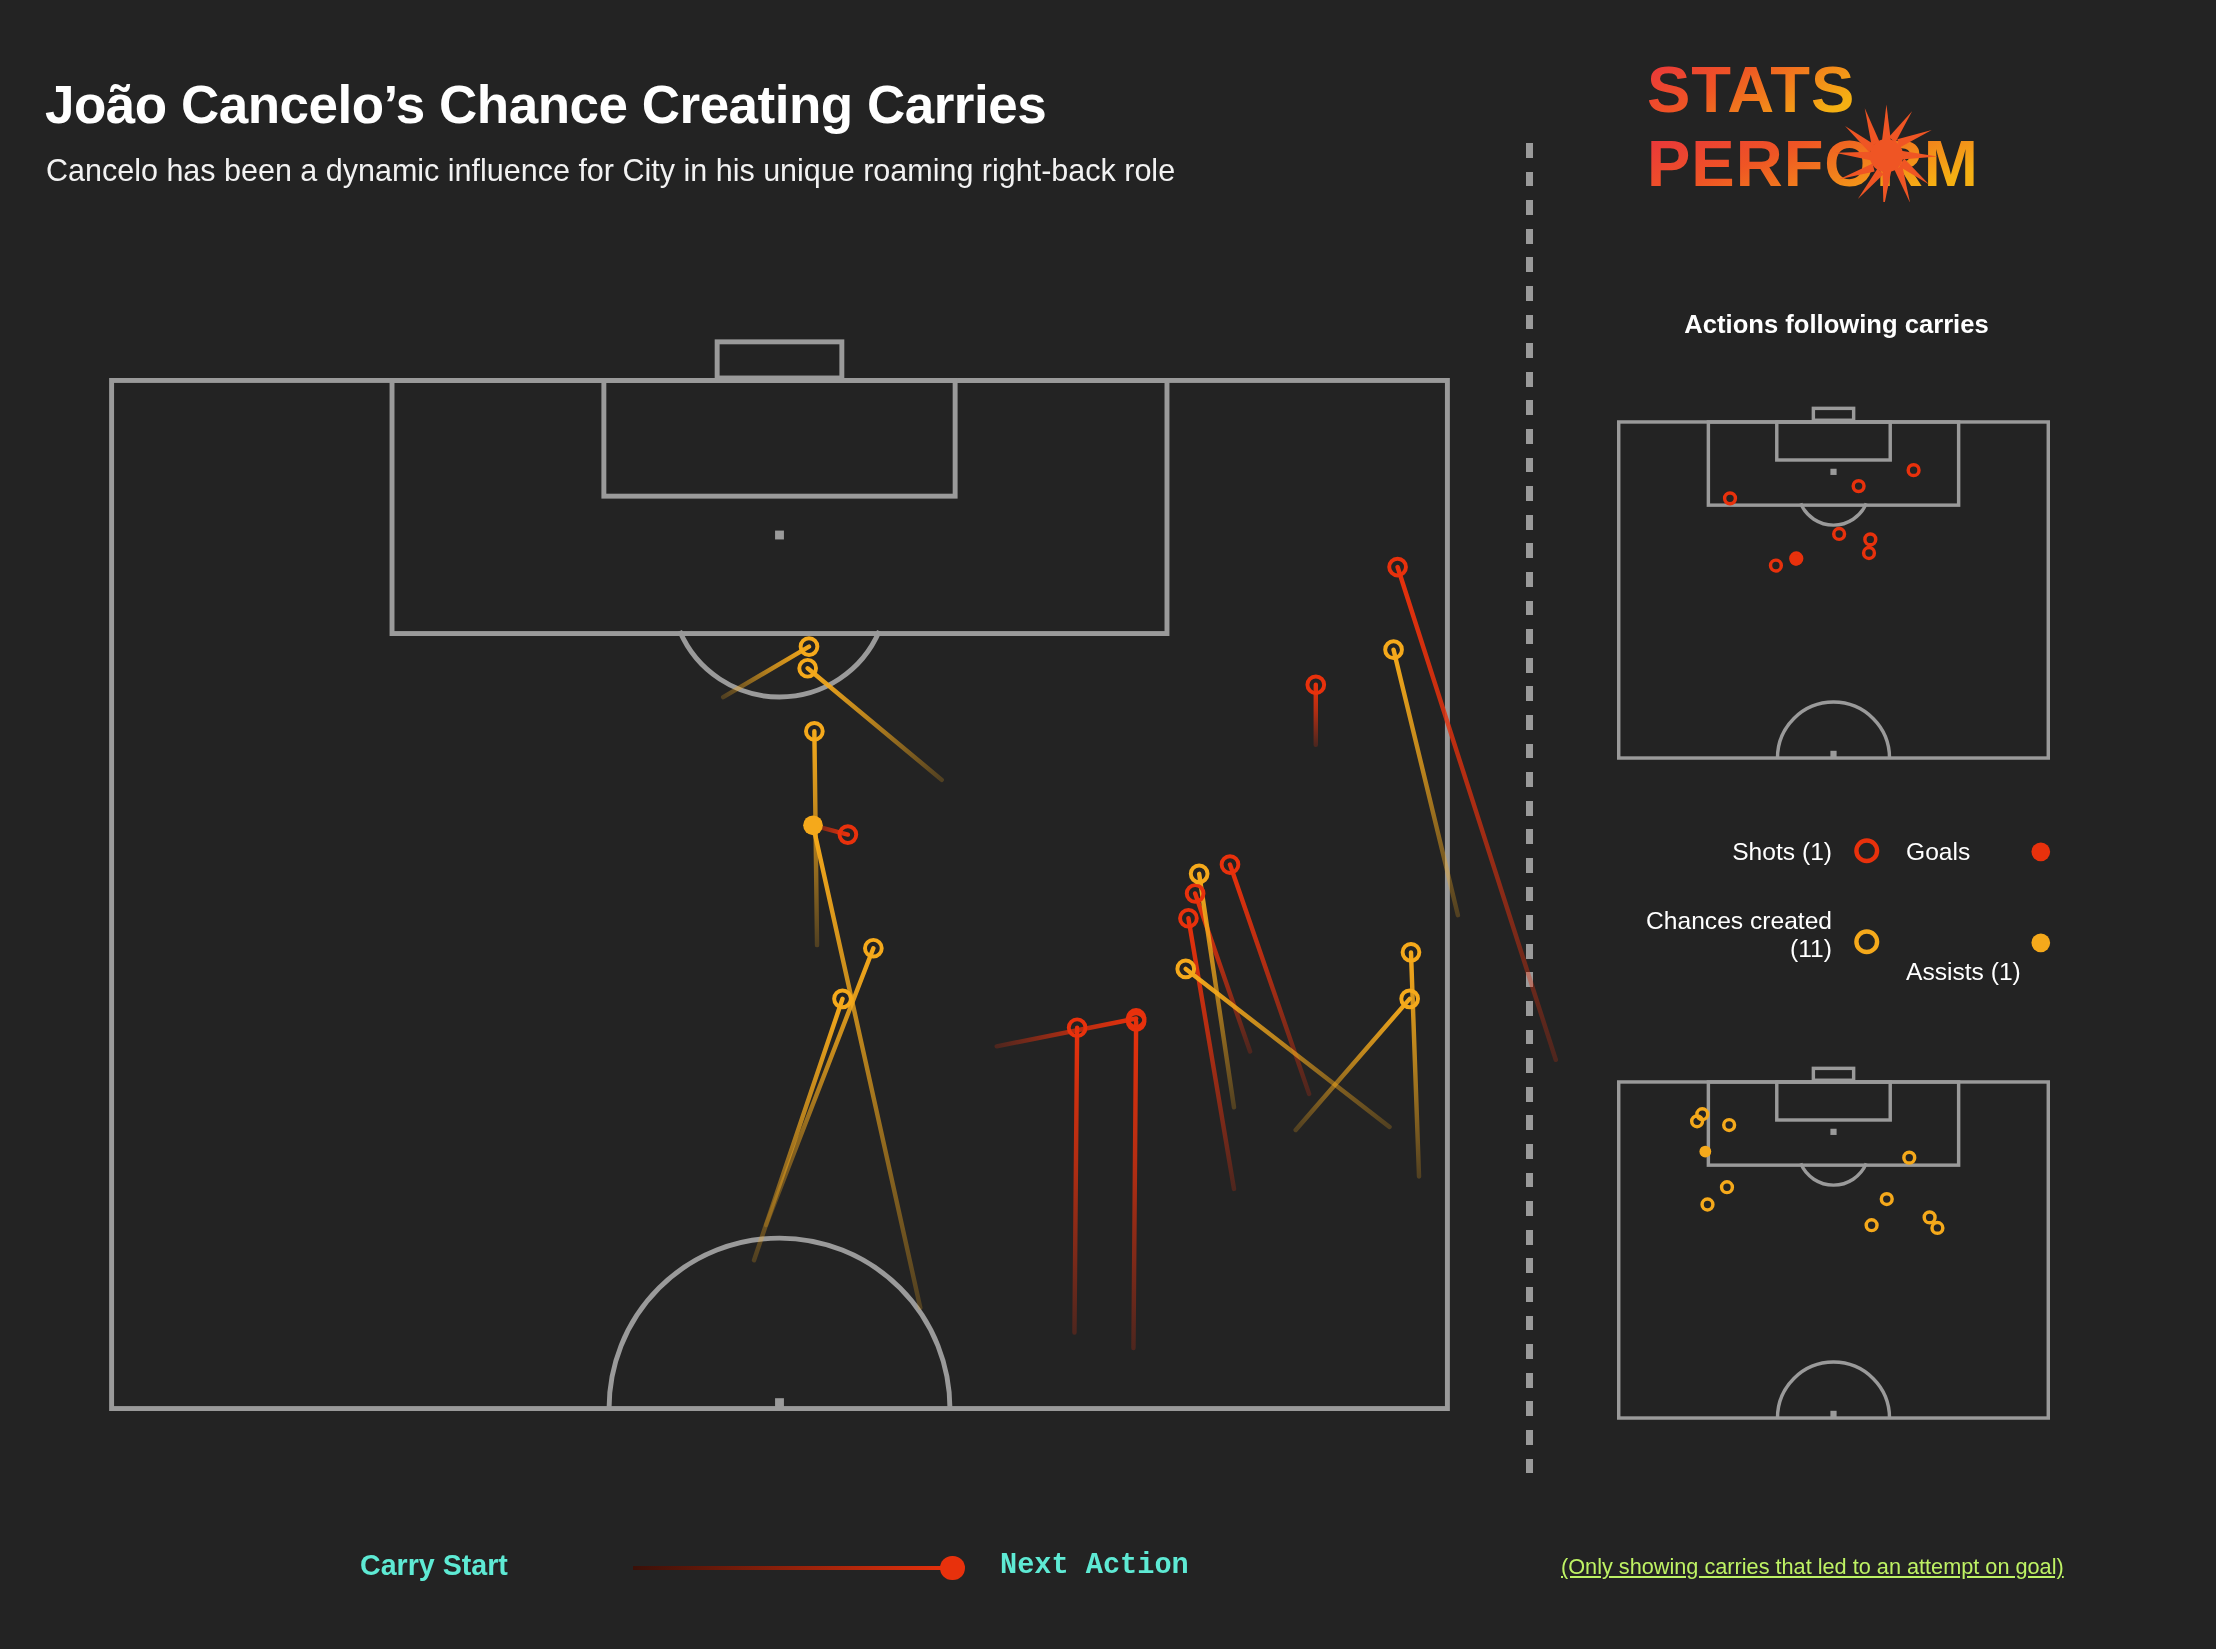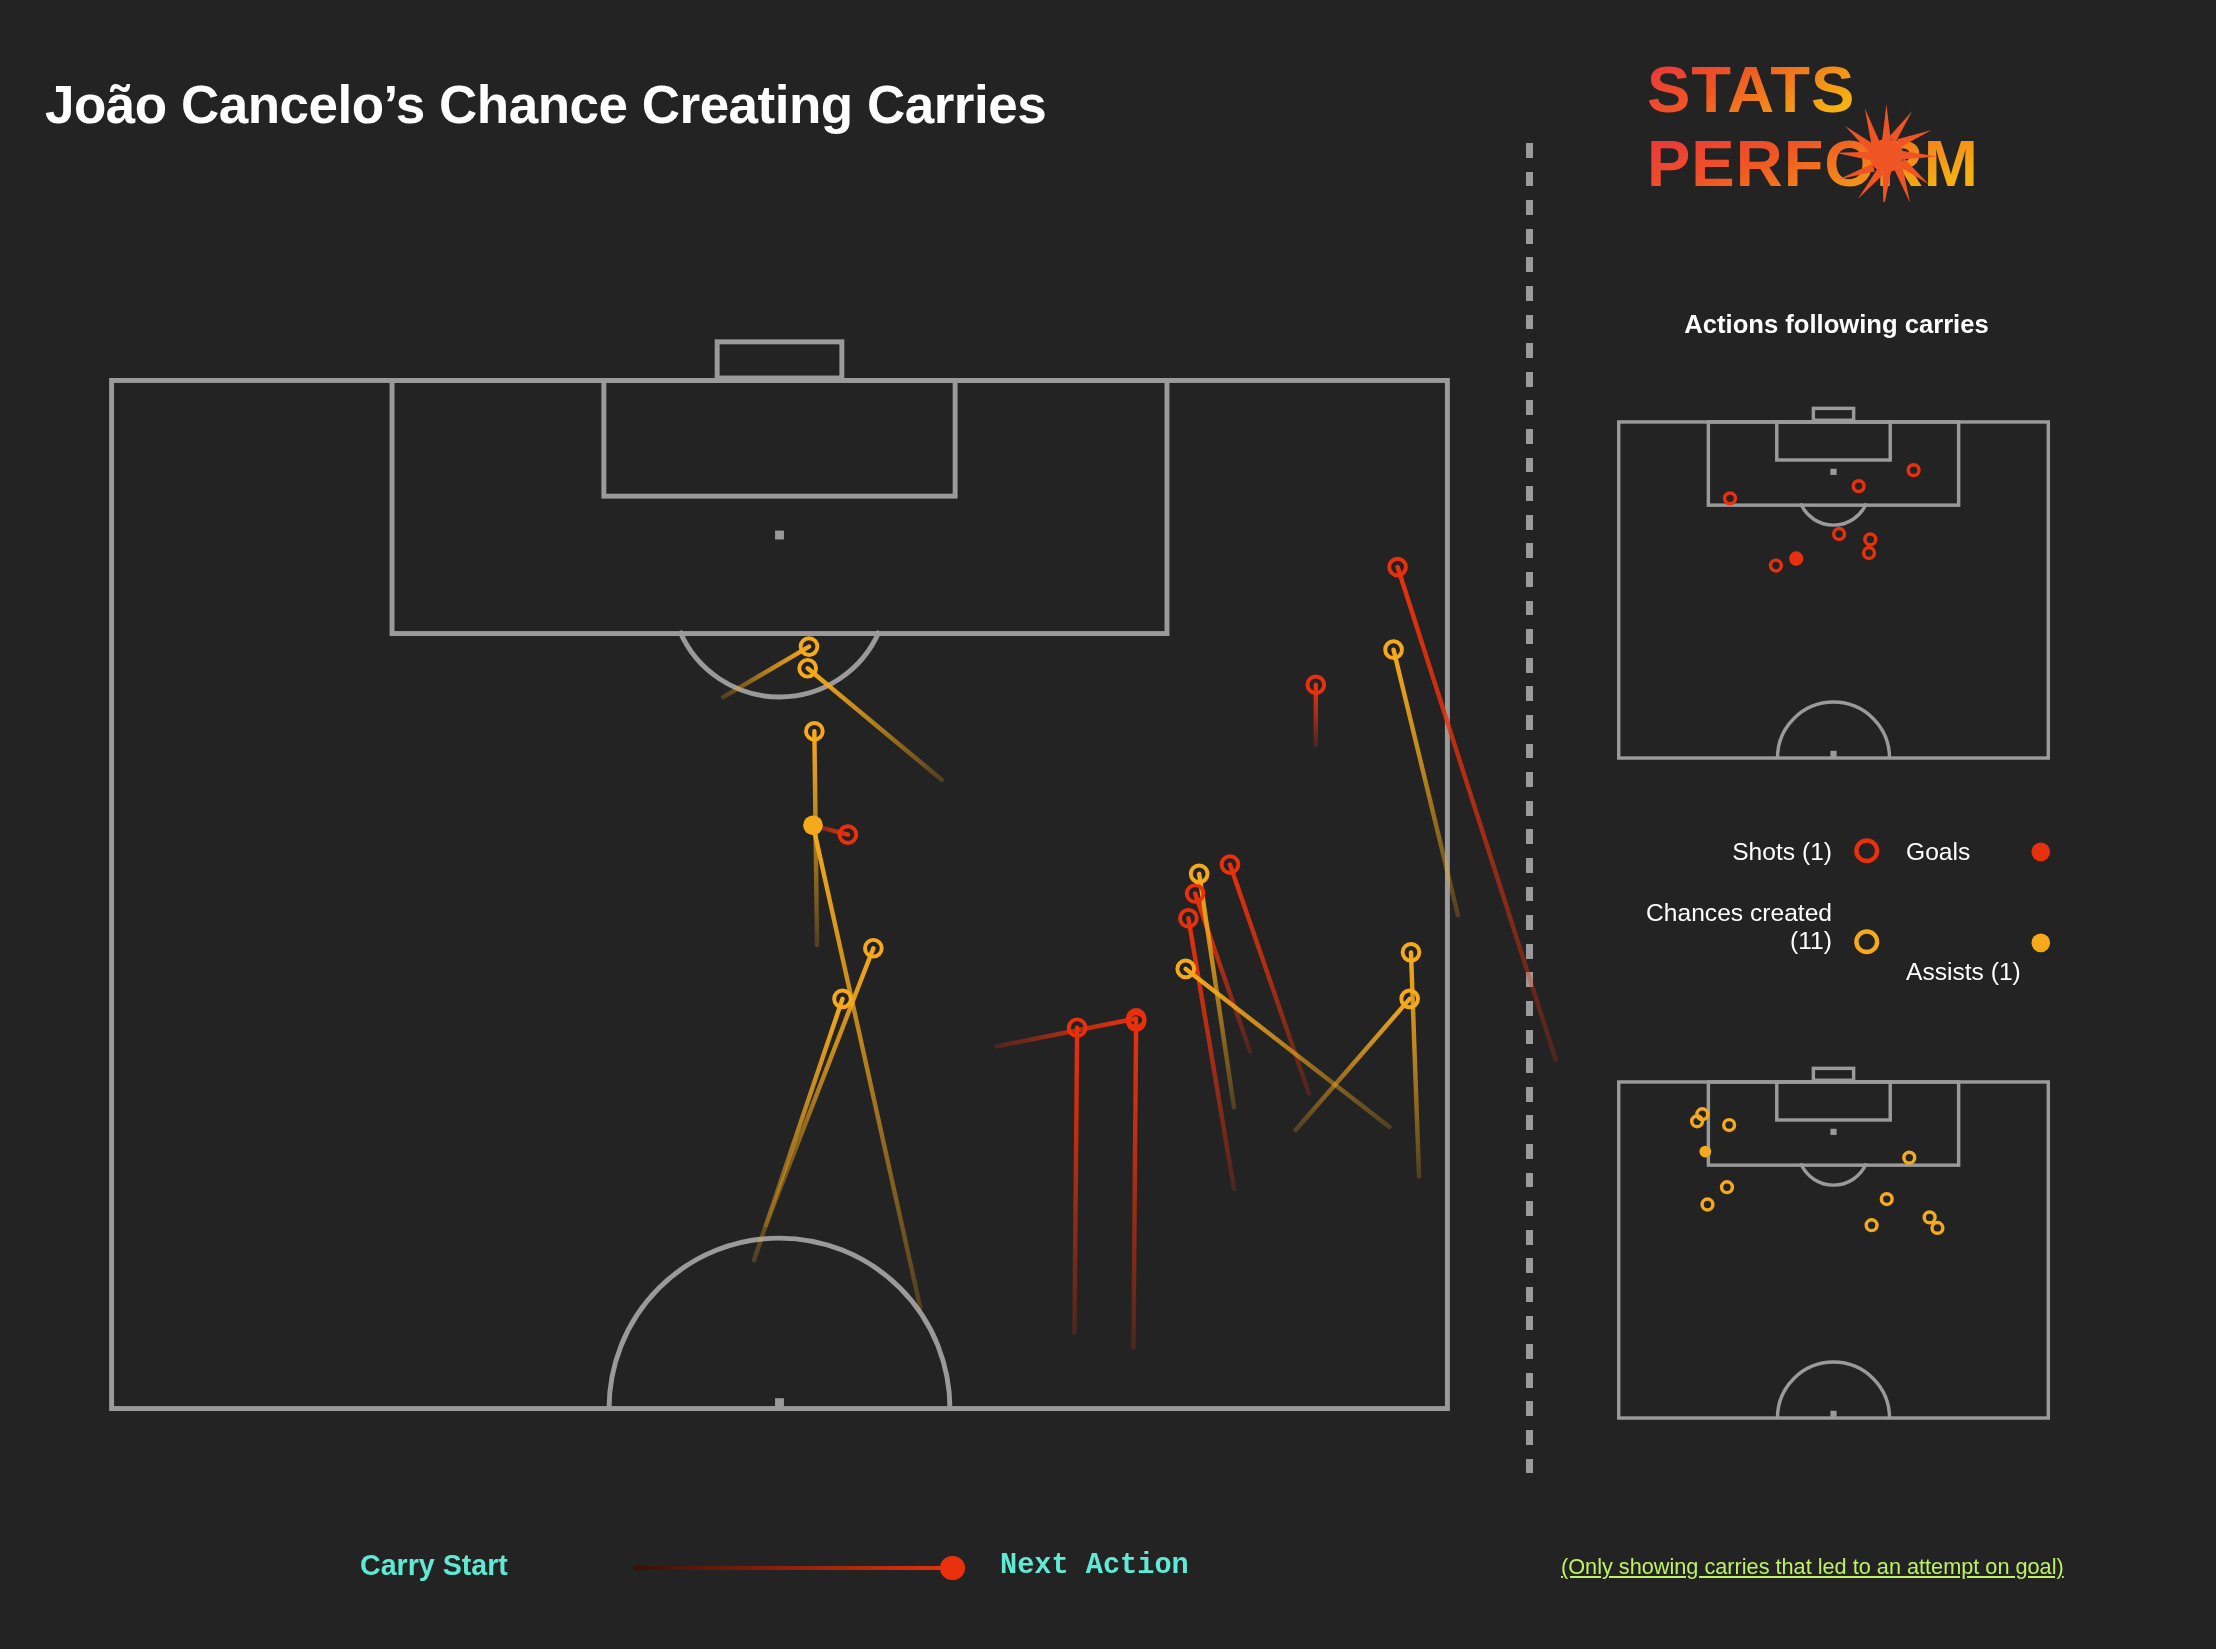--- a/index.html
+++ b/index.html
@@ -40,20 +40,21 @@
           background:#e8310c;}
 
   .footnote{position:absolute;left:1561px;top:1554px;font-size:21.7px;color:#bef264;white-space:nowrap;text-decoration:underline;}
 </style>
 </head>
 <body>
 
 <div id="root">
 
   <div class="title">João Cancelo’s Chance Creating Carries</div>
+  <div class="subtitle">Cancelo has been a dynamic influence for City in his unique roaming right-back role</div>
 
   <div class="logo">
     <svg width="404" height="143" viewBox="0 0 820 290">
       <defs>
         <linearGradient id="brandGrad" x1="0" y1="0" x2="1" y2="0.55">
           <stop offset="0%" stop-color="#e8313f"></stop>
           <stop offset="45%" stop-color="#ef5524"></stop>
           <stop offset="100%" stop-color="#f5b013"></stop>
         </linearGradient>
       </defs>
@@ -274,21 +275,21 @@
     <div class="lg-cell lg-lbl" style="left:0px;top:10.8px;width:212px;">Shots (1)</div>
     <svg class="lg-mk" style="left:231px;top:7.9px;" width="31.5" height="31.5" viewBox="0 0 64 64">
       <circle cx="32" cy="32" r="21" fill="none" stroke="#e8310c" stroke-width="9"></circle>
     </svg>
 
     <div class="lg-cell lg-lbl" style="left:286px;top:10.8px;width:163px;text-align:left;">Goals</div>
     <svg class="lg-mk" style="left:408px;top:11.8px;" width="25.6" height="25.6" viewBox="0 0 52 52">
       <circle cx="26" cy="26" r="19" fill="#e8310c"></circle>
     </svg>
 
-    <div class="lg-cell lg-lbl" style="left:0px;top:72px;width:212px;text-align:right;">Chances created (11)</div>
+    <div class="lg-cell lg-lbl" style="left:0px;top:80px;width:212px;text-align:right;">Chances created (11)</div>
     <svg class="lg-mk" style="left:231px;top:99px;" width="31.5" height="31.5" viewBox="0 0 64 64">
       <circle cx="32" cy="32" r="21" fill="none" stroke="#f5a91b" stroke-width="9"></circle>
     </svg>
 
     <div class="lg-cell lg-lbl" style="left:286px;top:102px;width:163px;text-align:left;margin-top:29px;">Assists (1)</div>
     <svg class="lg-mk" style="left:408px;top:103px;" width="25.6" height="25.6" viewBox="0 0 52 52">
       <circle cx="26" cy="26" r="19" fill="#f5a91b"></circle>
     </svg>
   </div>
 

